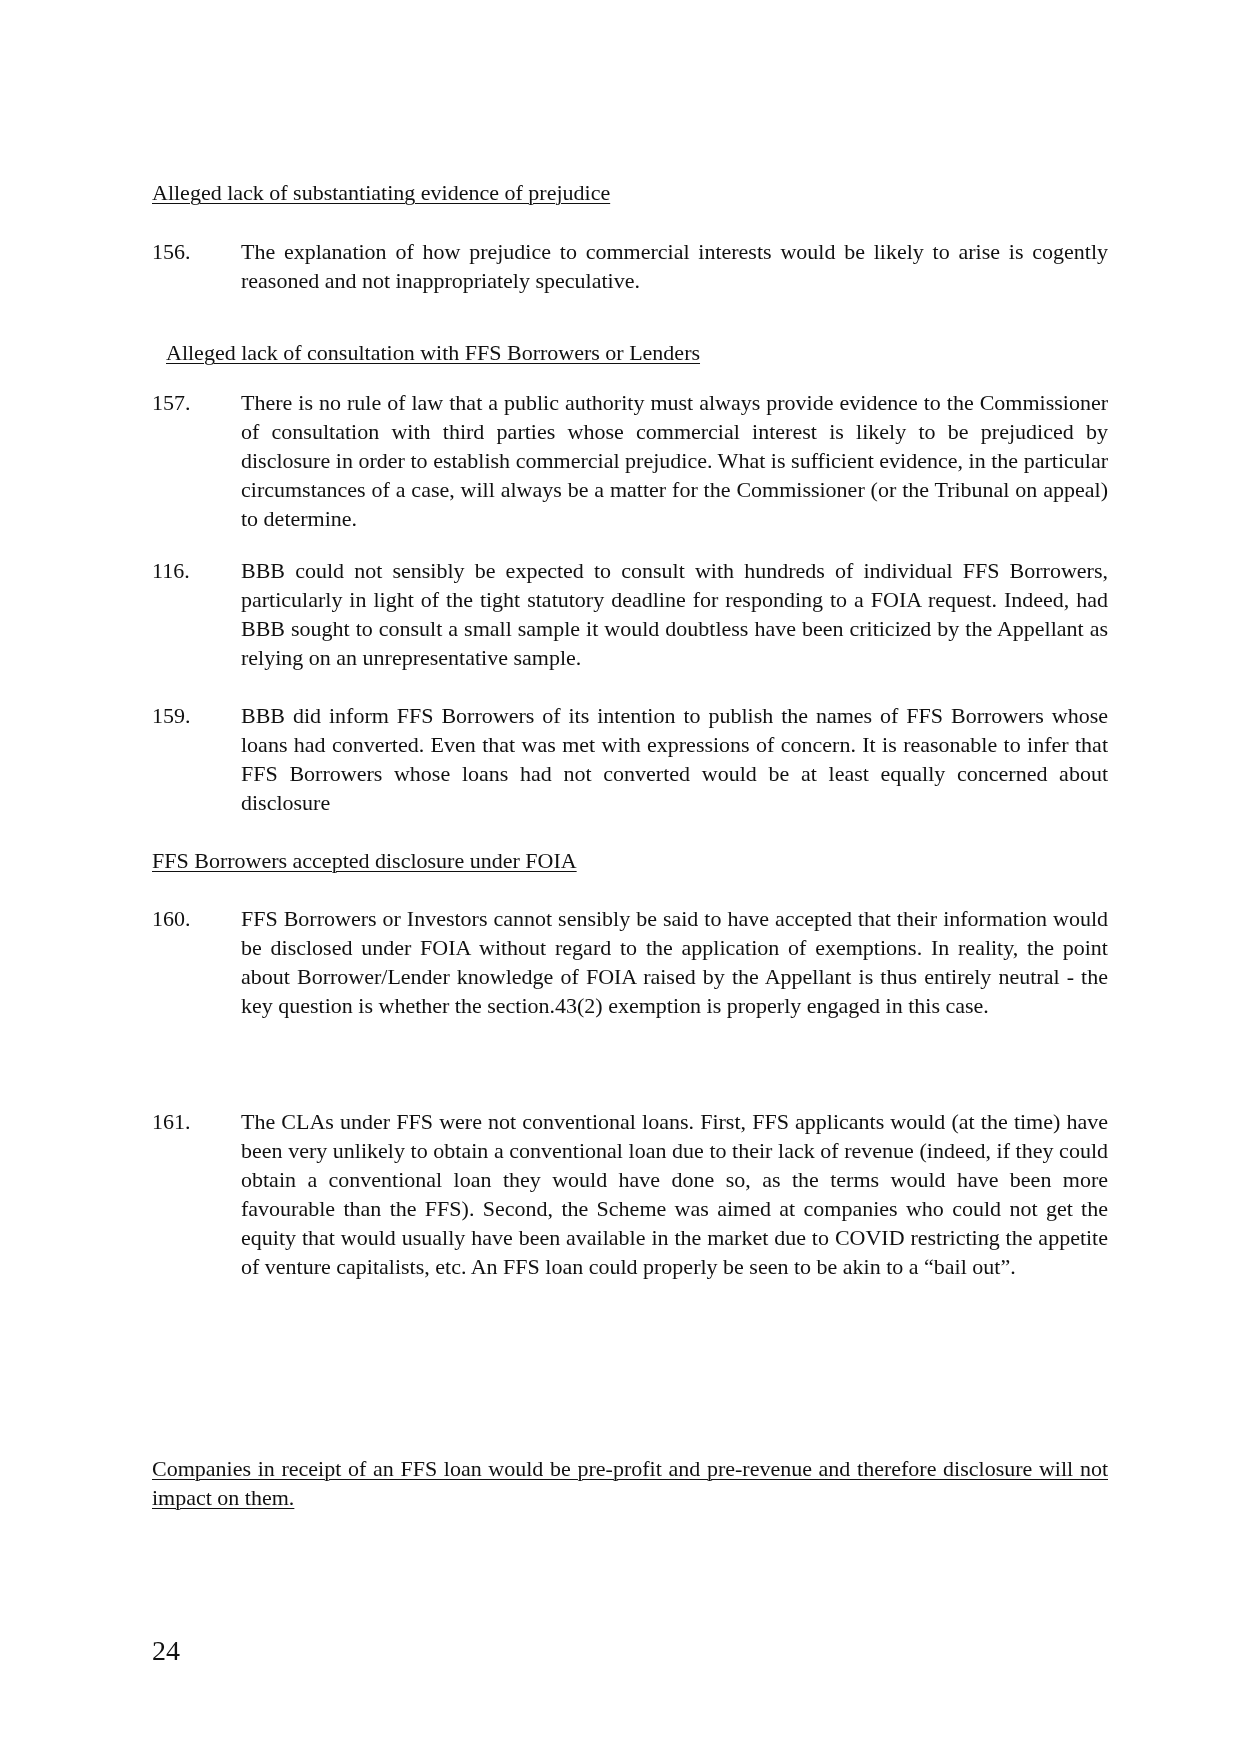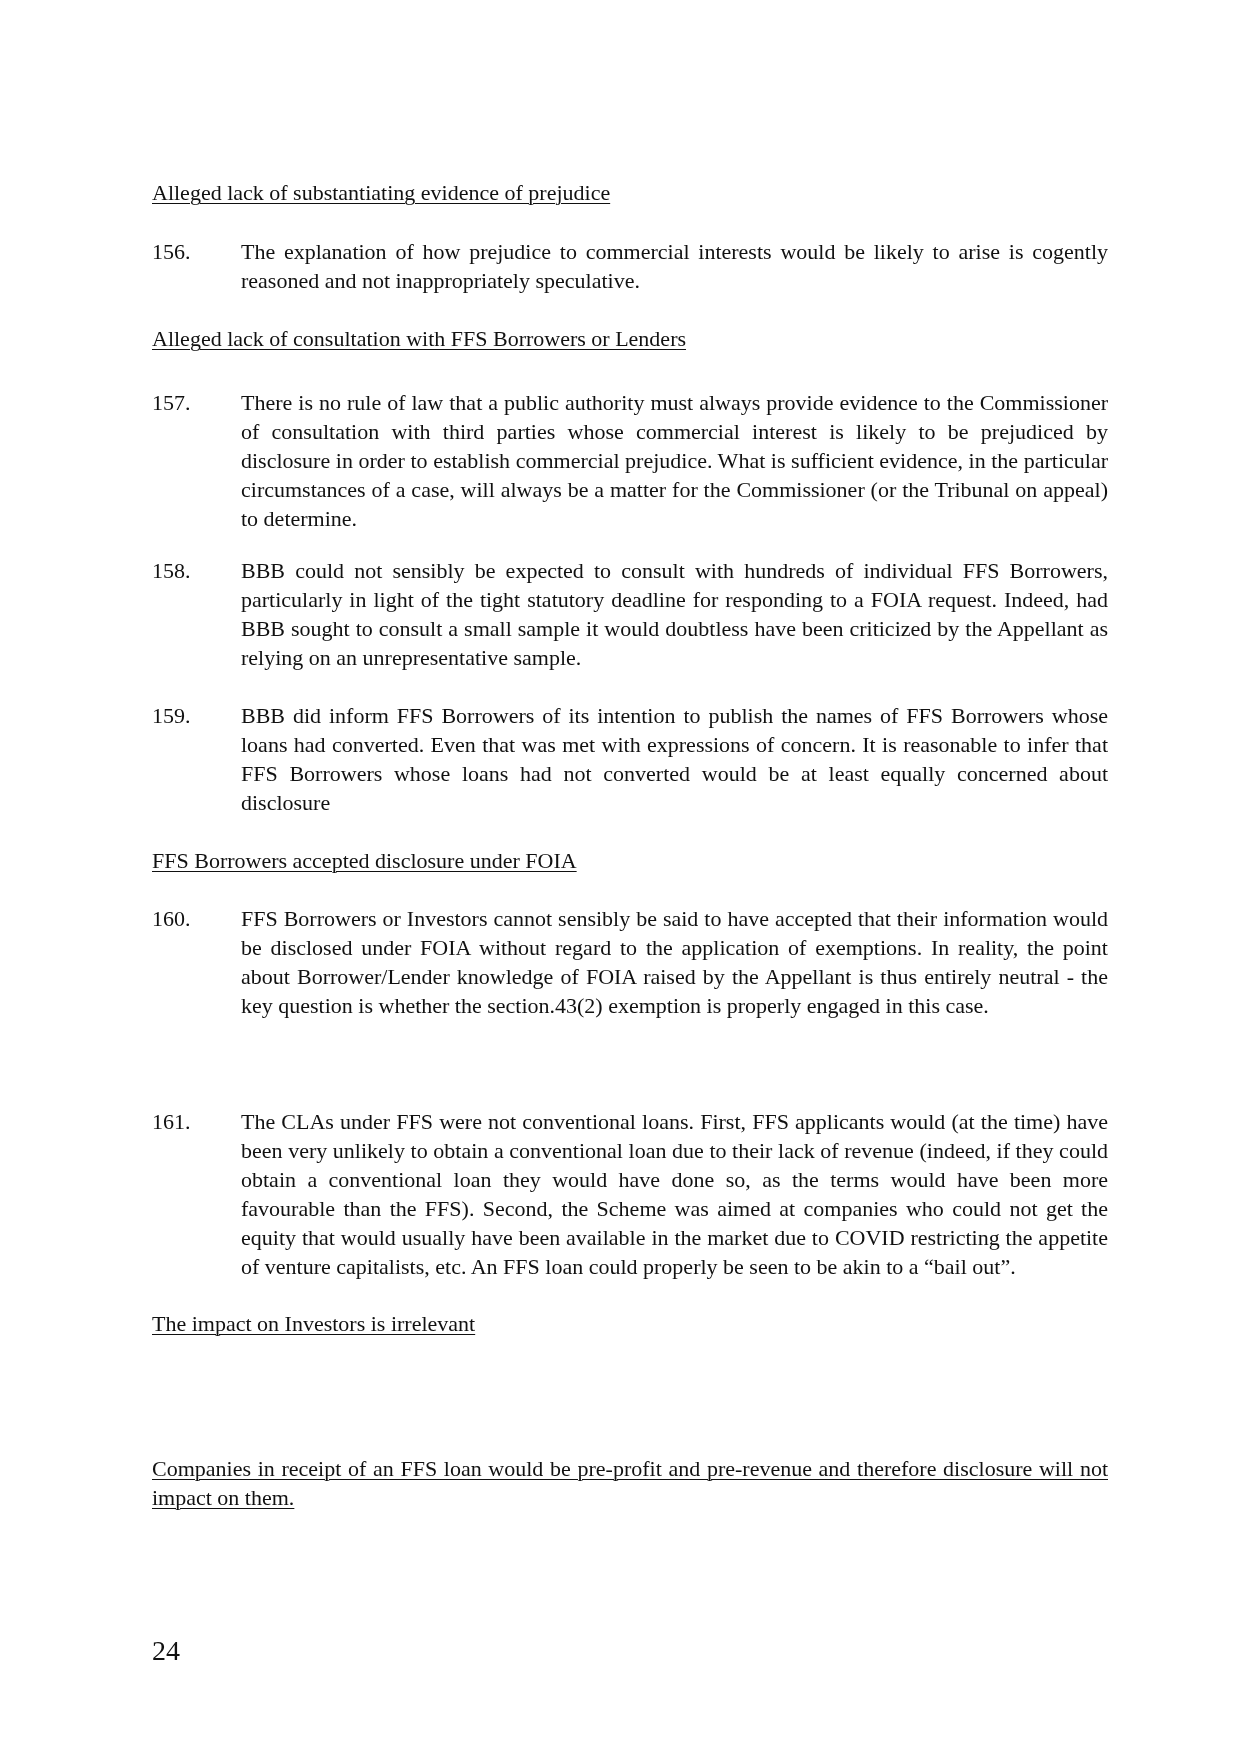--- a/index.html
+++ b/index.html
@@ -19,50 +19,49 @@
 
 <div class="page">
 
   <p class="heading" style="top:178px;">Alleged lack of substantiating evidence of prejudice</p>
 
   <div class="para" style="top:237px;">
     <span class="num">156.</span>
     <div class="body">The explanation of how prejudice to commercial interests would be likely to arise is cogently reasoned and not inappropriately speculative.</div>
   </div>
 
-  <p class="heading" style="top:324px;">Alleged lack of consultation with FFS Borrowers or Lenders</p>
+  <p class="heading" style="top:338px;margin-left:14px;">Alleged lack of consultation with FFS Borrowers or Lenders</p>
 
   <div class="para" style="top:388px;">
     <span class="num">157.</span>
     <div class="body">There is no rule of law that a public authority must always provide evidence to the Commissioner of consultation with third parties whose commercial interest is likely to be prejudiced by disclosure in order to establish commercial prejudice. What is sufficient evidence, in the particular circumstances of a case, will always be a matter for the Commissioner (or the Tribunal on appeal) to determine.</div>
   </div>
 
   <div class="para" style="top:556px;">
-    <span class="num">158.</span>
+    <span class="num">116.</span>
     <div class="body">BBB could not sensibly be expected to consult with hundreds of individual FFS Borrowers, particularly in light of the tight statutory deadline for responding to a FOIA request. Indeed, had BBB sought to consult a small sample it would doubtless have been criticized by the Appellant as relying on an unrepresentative sample.</div>
   </div>
 
   <div class="para" style="top:701px;">
     <span class="num">159.</span>
     <div class="body">BBB did inform FFS Borrowers of its intention to publish the names of FFS Borrowers whose loans had converted. Even that was met with expressions of concern. It is reasonable to infer that FFS Borrowers whose loans had not converted would be at least equally concerned about disclosure</div>
   </div>
 
   <p class="heading" style="top:846px;">FFS Borrowers accepted disclosure under FOIA</p>
 
   <div class="para" style="top:904px;">
     <span class="num">160.</span>
     <div class="body">FFS Borrowers or Investors cannot sensibly be said to have accepted that their information would be disclosed under FOIA without regard to the application of exemptions. In reality, the point about Borrower/Lender knowledge of FOIA raised by the Appellant is thus entirely neutral - the key question is whether the section.43(2) exemption is properly engaged in this case.</div>
   </div>
 
   <div class="para" style="top:1107px;">
     <span class="num">161.</span>
     <div class="body">The CLAs under FFS were not conventional loans. First, FFS applicants would (at the time) have been very unlikely to obtain a conventional loan due to their lack of revenue (indeed, if they could obtain a conventional loan they would have done so, as the terms would have been more favourable than the FFS). Second, the Scheme was aimed at companies who could not get the equity that would usually have been available in the market due to COVID restricting the appetite of venture capitalists, etc. An FFS loan could properly be seen to be akin to a “bail out”.</div>
   </div>
 
-  <p class="heading" style="top:1309px;">The impact on Investors is irrelevant</p>
 
 
   <p class="heading" style="top:1454px;">Companies in receipt of an FFS loan would be pre-profit and pre-revenue and therefore disclosure will not impact on them.</p>
 
 
   <div class="pageno" style="top:1636px;">24</div>
 
 </div>
 
 </body></html>

